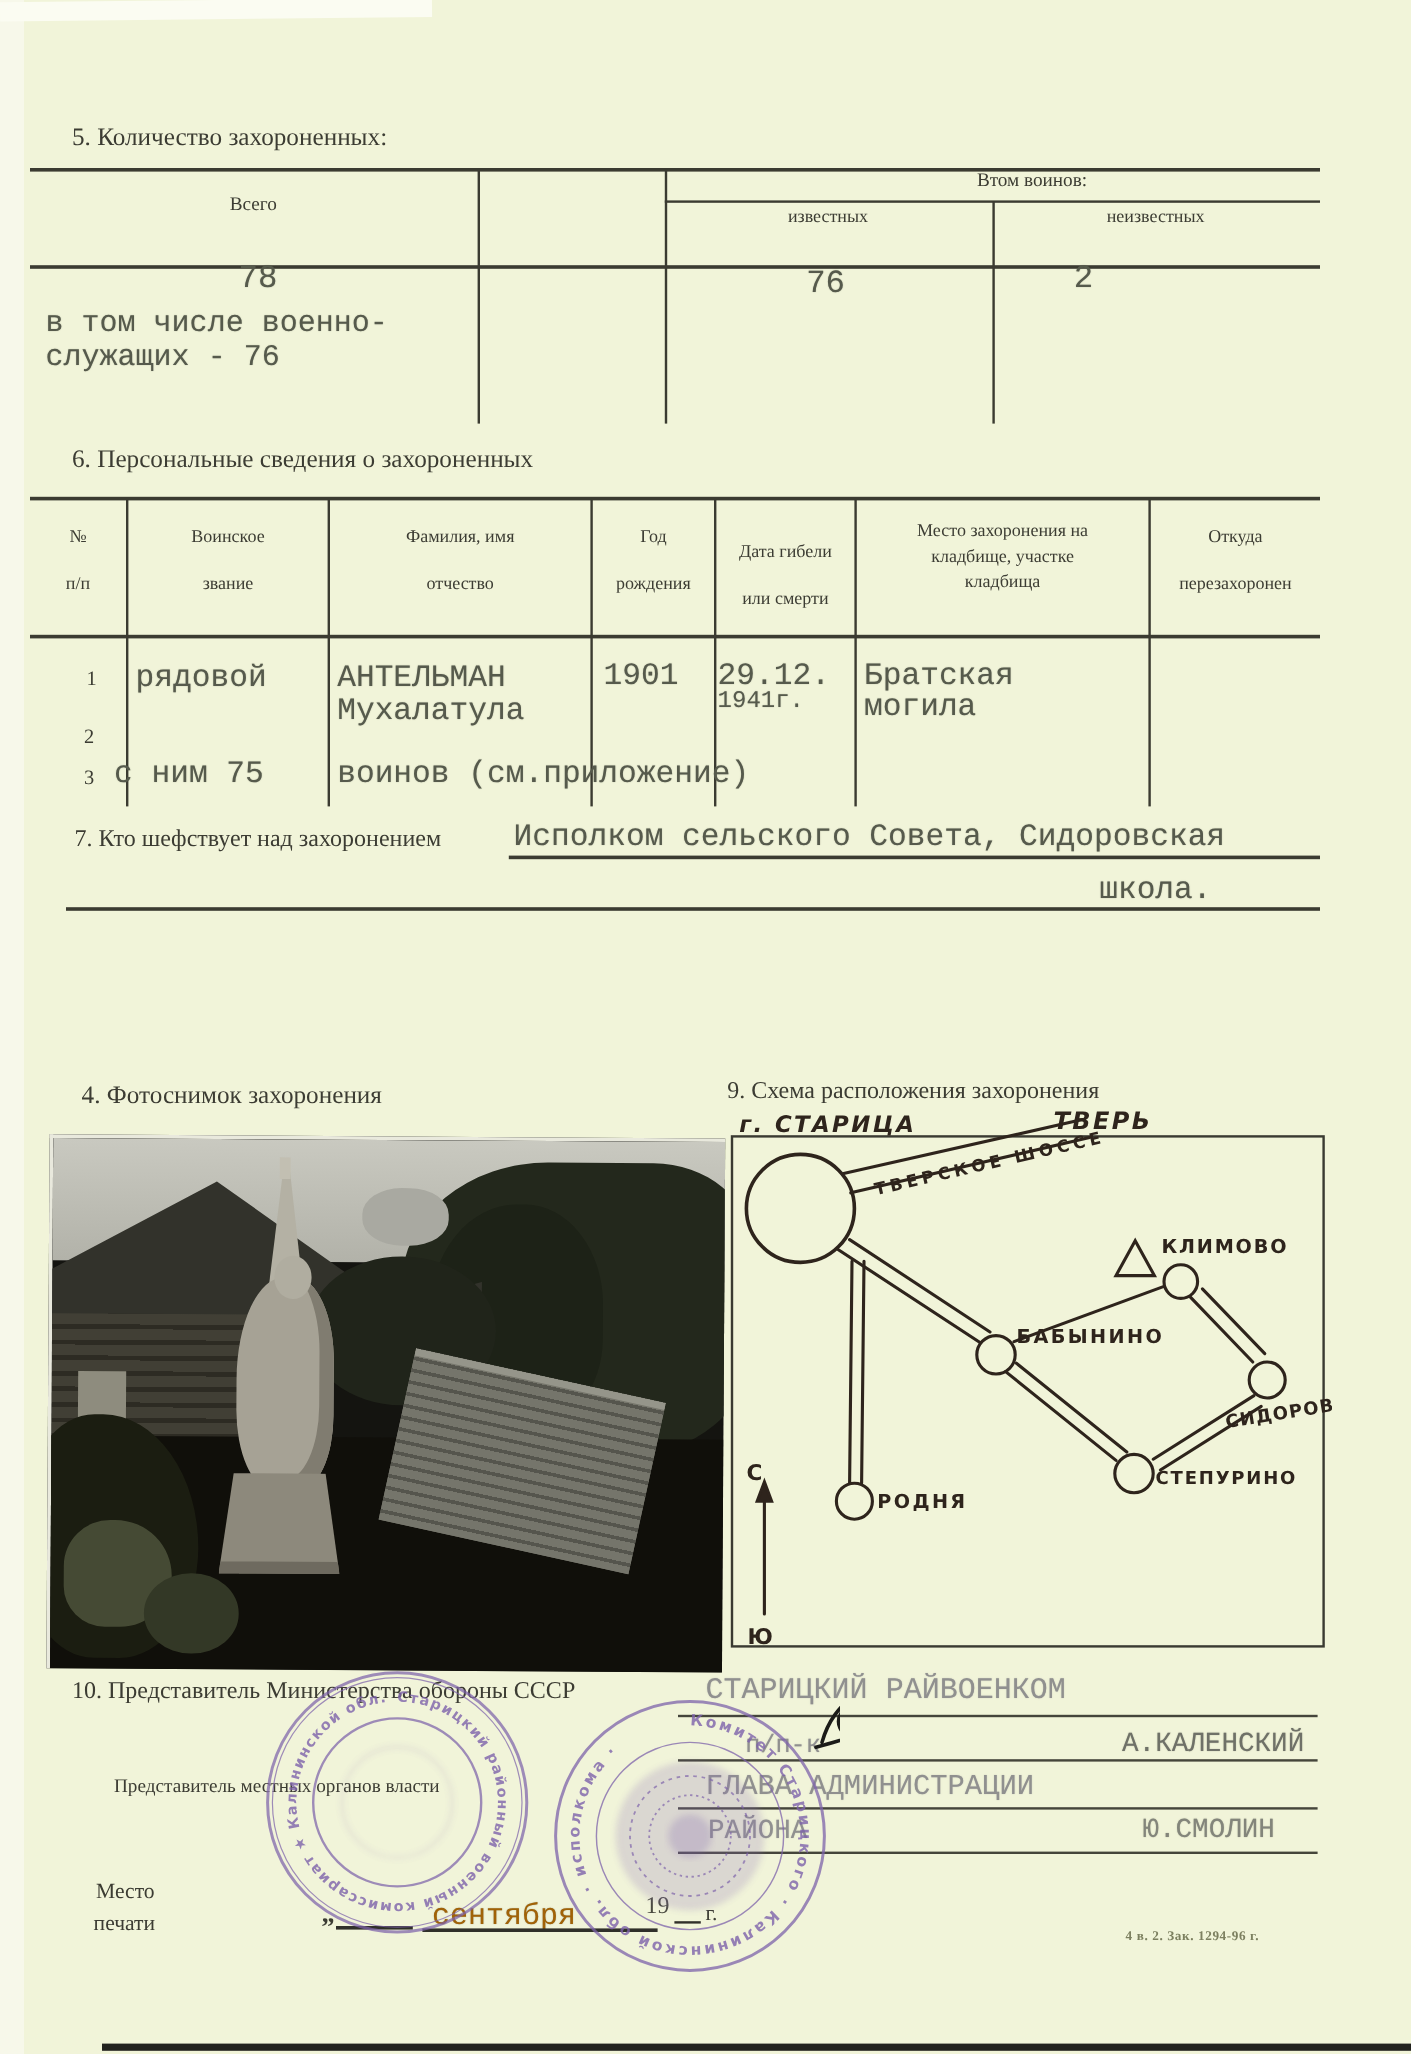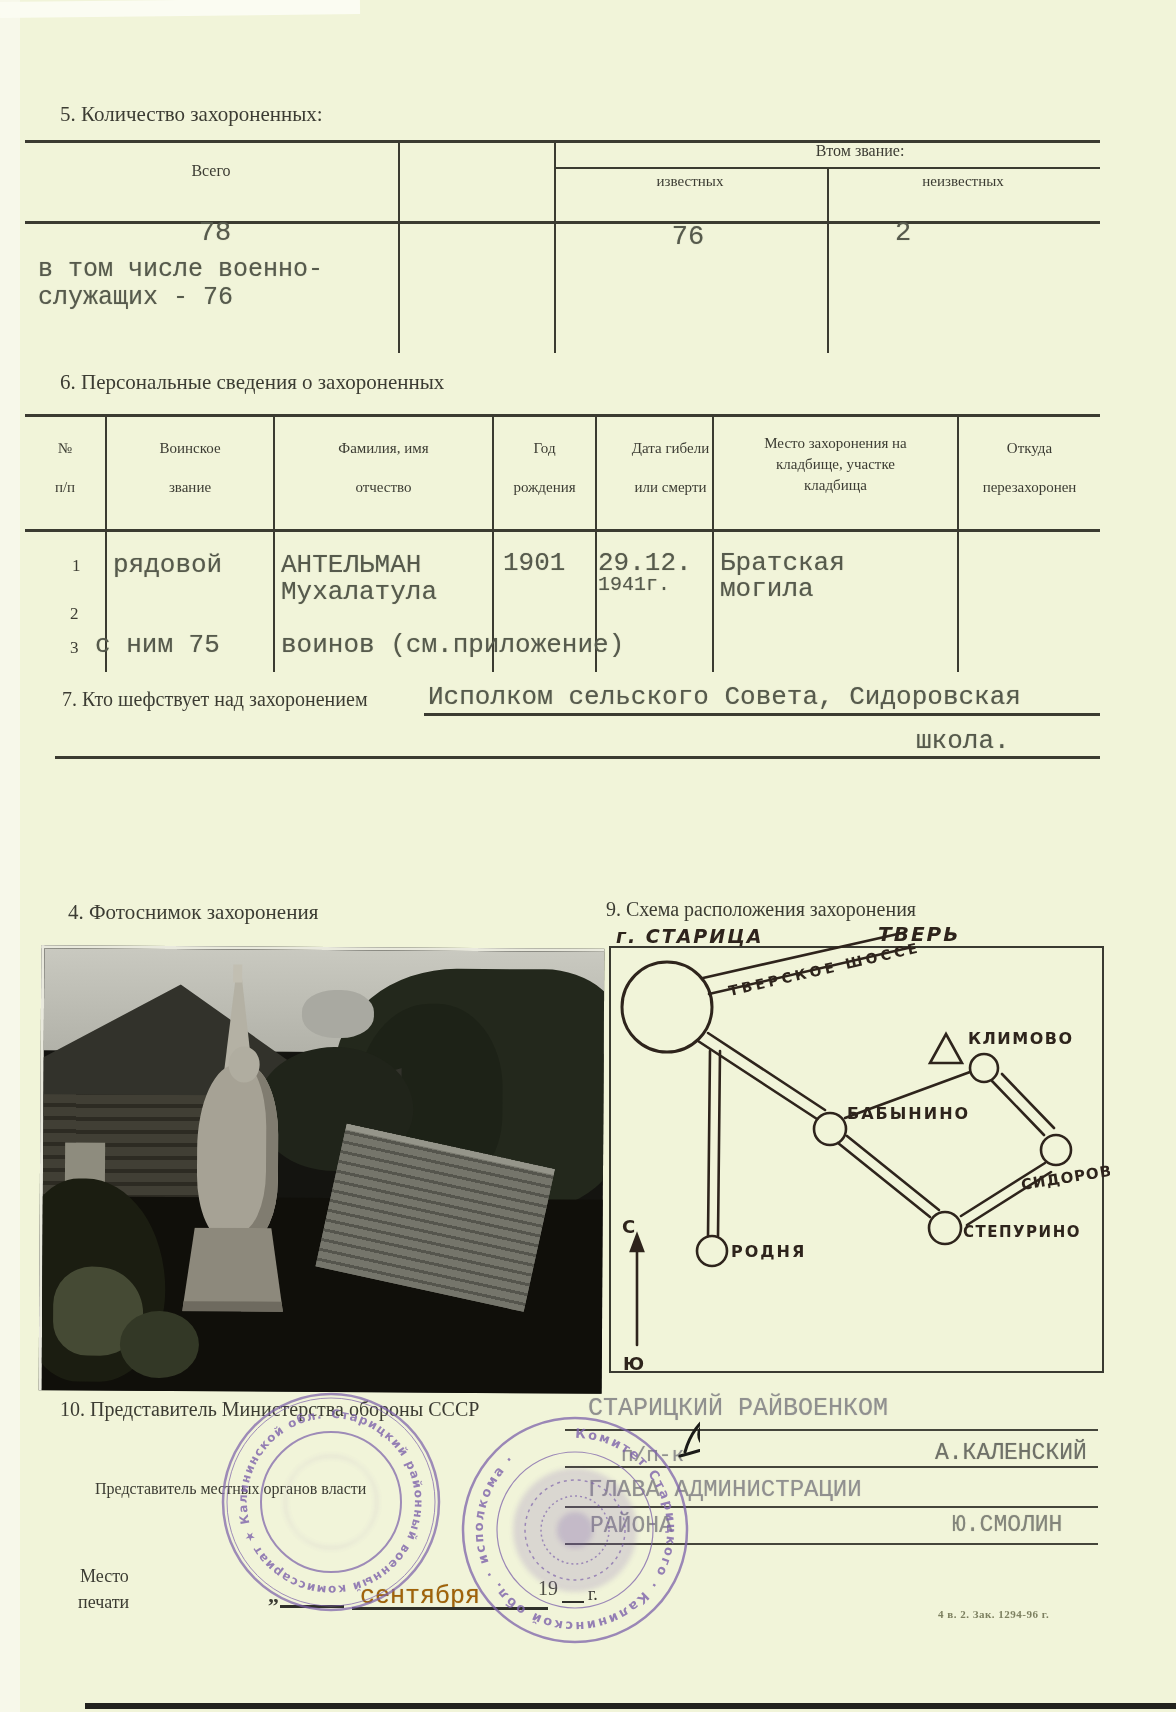--- a/index.html
+++ b/index.html
@@ -28,21 +28,21 @@
   <div class="abs ser" style="left:60px;top:102px;font-size:21px;">5. Количество захороненных:</div>
 
   <div class="ln" style="left:25px;top:140px;width:1075px;height:3px;"></div>
   <div class="ln" style="left:554px;top:167px;width:546px;height:2px;"></div>
   <div class="ln" style="left:25px;top:221px;width:1075px;height:3px;"></div>
   <div class="ln" style="left:398px;top:141px;width:2px;height:212px;"></div>
   <div class="ln" style="left:554px;top:141px;width:2px;height:212px;"></div>
   <div class="ln" style="left:827px;top:168px;width:2px;height:185px;"></div>
 
   <div class="abs ser ctr" style="left:111px;top:162px;width:200px;font-size:16px;">Всего</div>
-  <div class="abs ser ctr" style="left:740px;top:142px;width:240px;font-size:16px;">Втом звание:</div>
+  <div class="abs ser ctr" style="left:740px;top:142px;width:240px;font-size:16px;">Втом воинов:</div>
   <div class="abs ser ctr" style="left:590px;top:173px;width:200px;font-size:15px;">известных</div>
   <div class="abs ser ctr" style="left:863px;top:173px;width:200px;font-size:15px;">неизвестных</div>
 
   <div class="abs mono ctr" style="left:135px;top:218px;width:160px;font-size:27px;">78</div>
   <div class="abs mono ctr" style="left:608px;top:222px;width:160px;font-size:27px;">76</div>
   <div class="abs mono ctr" style="left:823px;top:218px;width:160px;font-size:27px;">2</div>
   <div class="abs mono" style="left:38px;top:255px;font-size:25px;">в том числе военно-</div>
   <div class="abs mono" style="left:38px;top:283px;font-size:25px;">служащих - 76</div>
 
   <div class="abs ser" style="left:60px;top:370px;font-size:21px;">6. Персональные сведения о захороненных</div>
@@ -65,21 +65,21 @@
     <div style="margin-top:22px;">отчество</div>
   </div>
   <div class="abs ser ctr" style="left:107px;top:440px;width:166px;font-size:15px;">
     <div>Воинское</div>
     <div style="margin-top:22px;">звание</div>
   </div>
   <div class="abs ser ctr" style="left:494px;top:440px;width:101px;font-size:15px;">
     <div>Год</div>
     <div style="margin-top:22px;">рождения</div>
   </div>
-  <div class="abs ser ctr" style="left:597px;top:440px;width:115px;font-size:15px;margin-left:16px;">
+  <div class="abs ser ctr" style="left:597px;top:452px;width:115px;font-size:15px;">
     <div>Дата гибели</div>
     <div style="margin-top:22px;">или смерти</div>
   </div>
   <div class="abs ser ctr" style="left:714px;top:433px;width:243px;font-size:15px;line-height:21px;">
     <div>Место захоронения на</div>
     <div>кладбище, участке</div>
     <div>кладбища</div>
   </div>
   <div class="abs ser ctr" style="left:959px;top:440px;width:141px;font-size:15px;">
     <div>Откуда</div>

